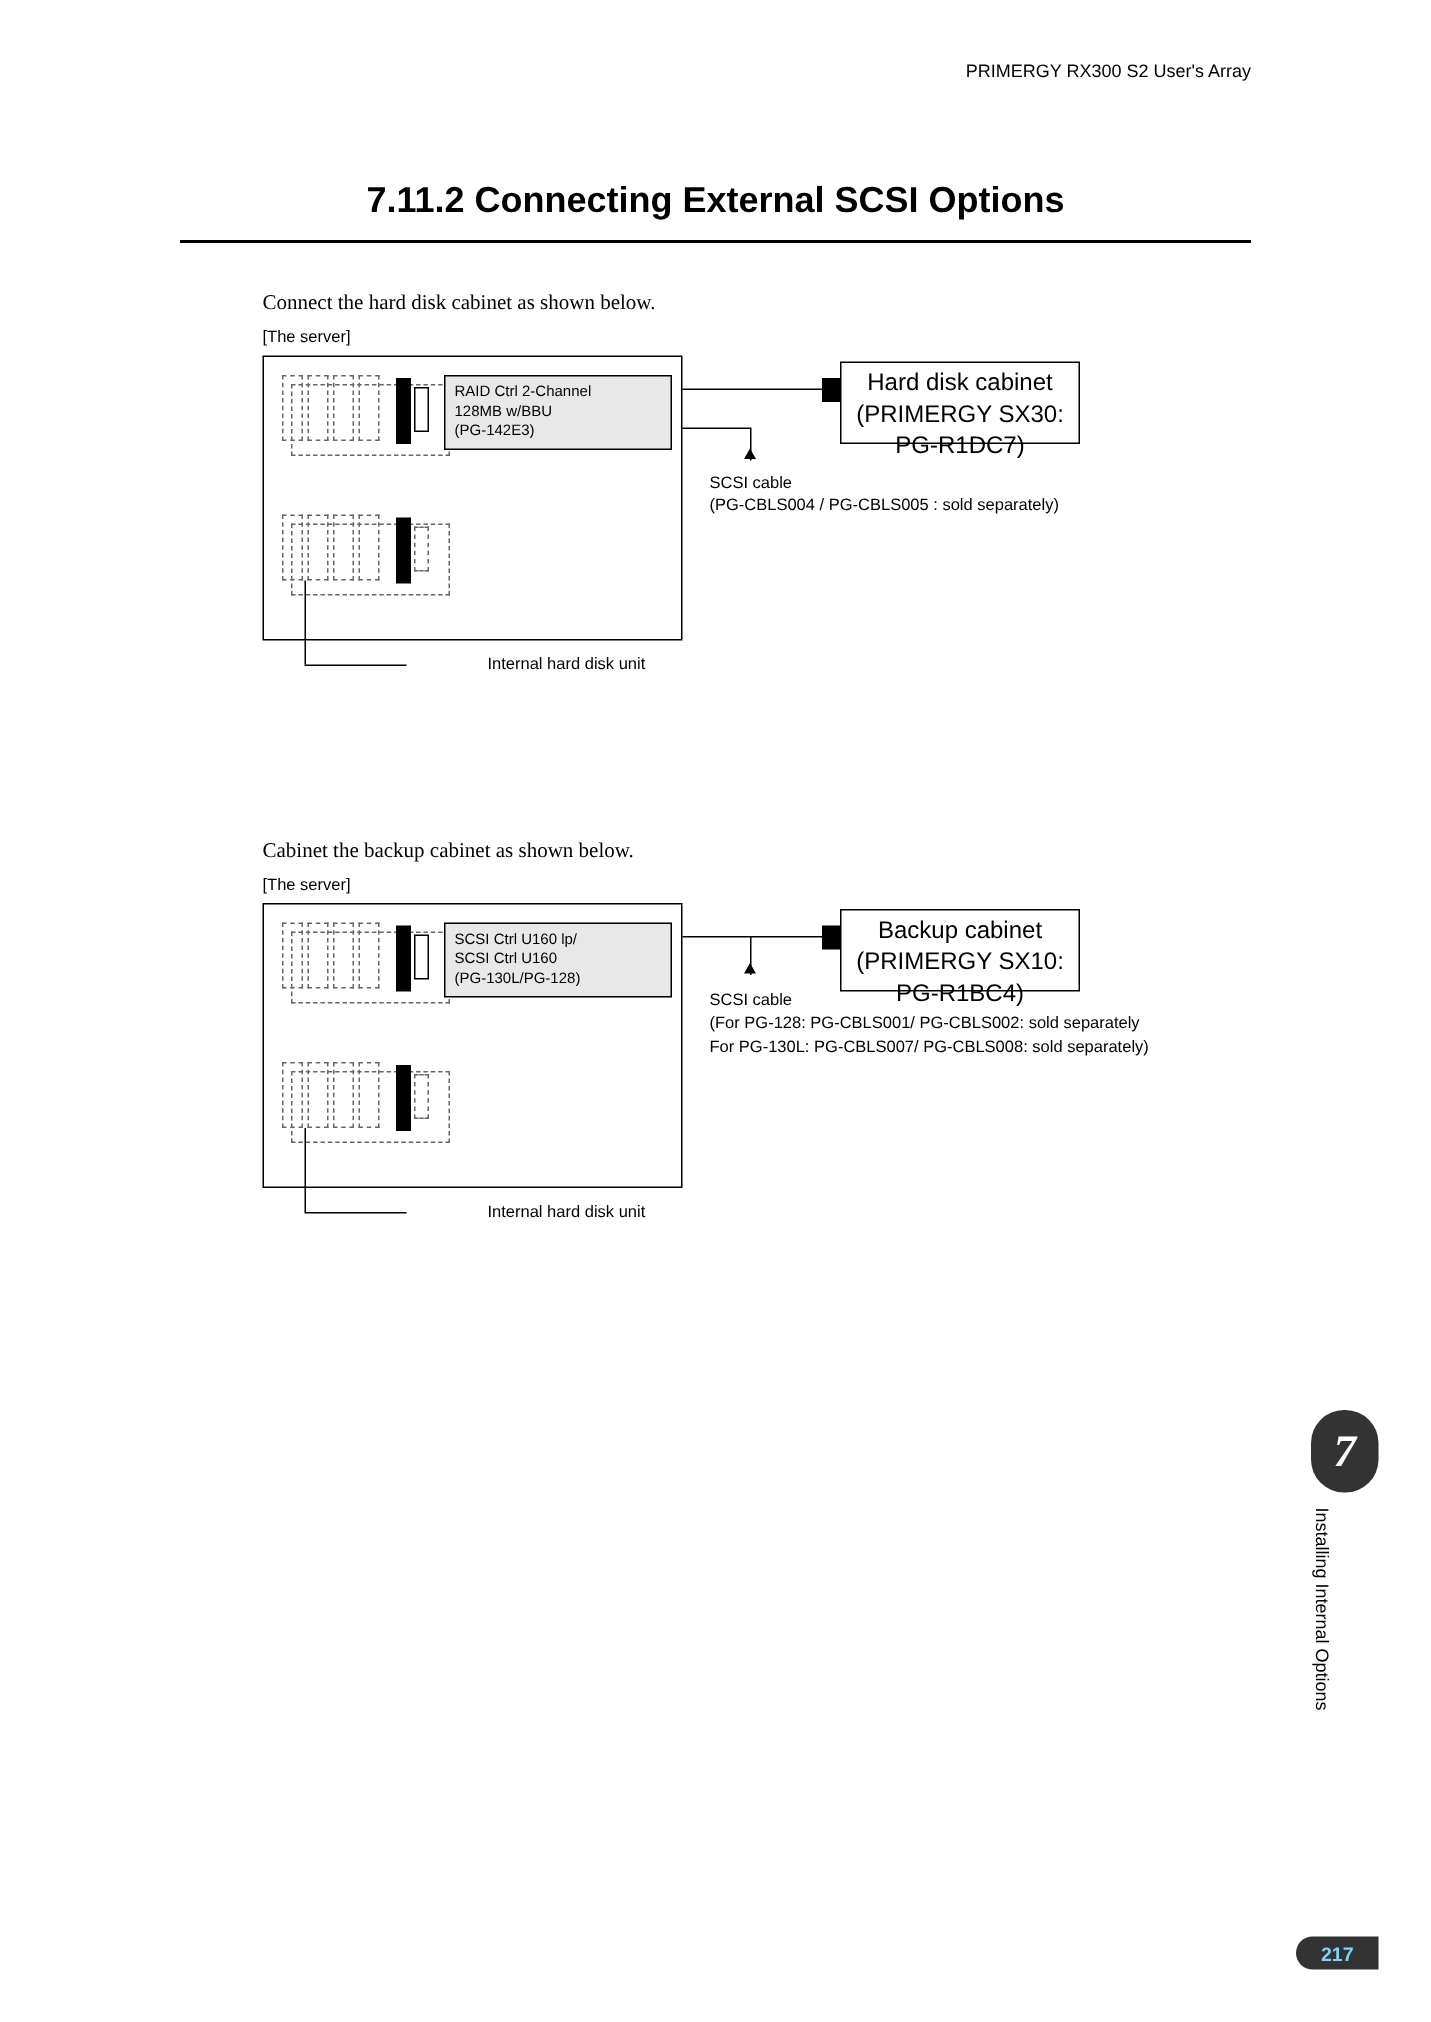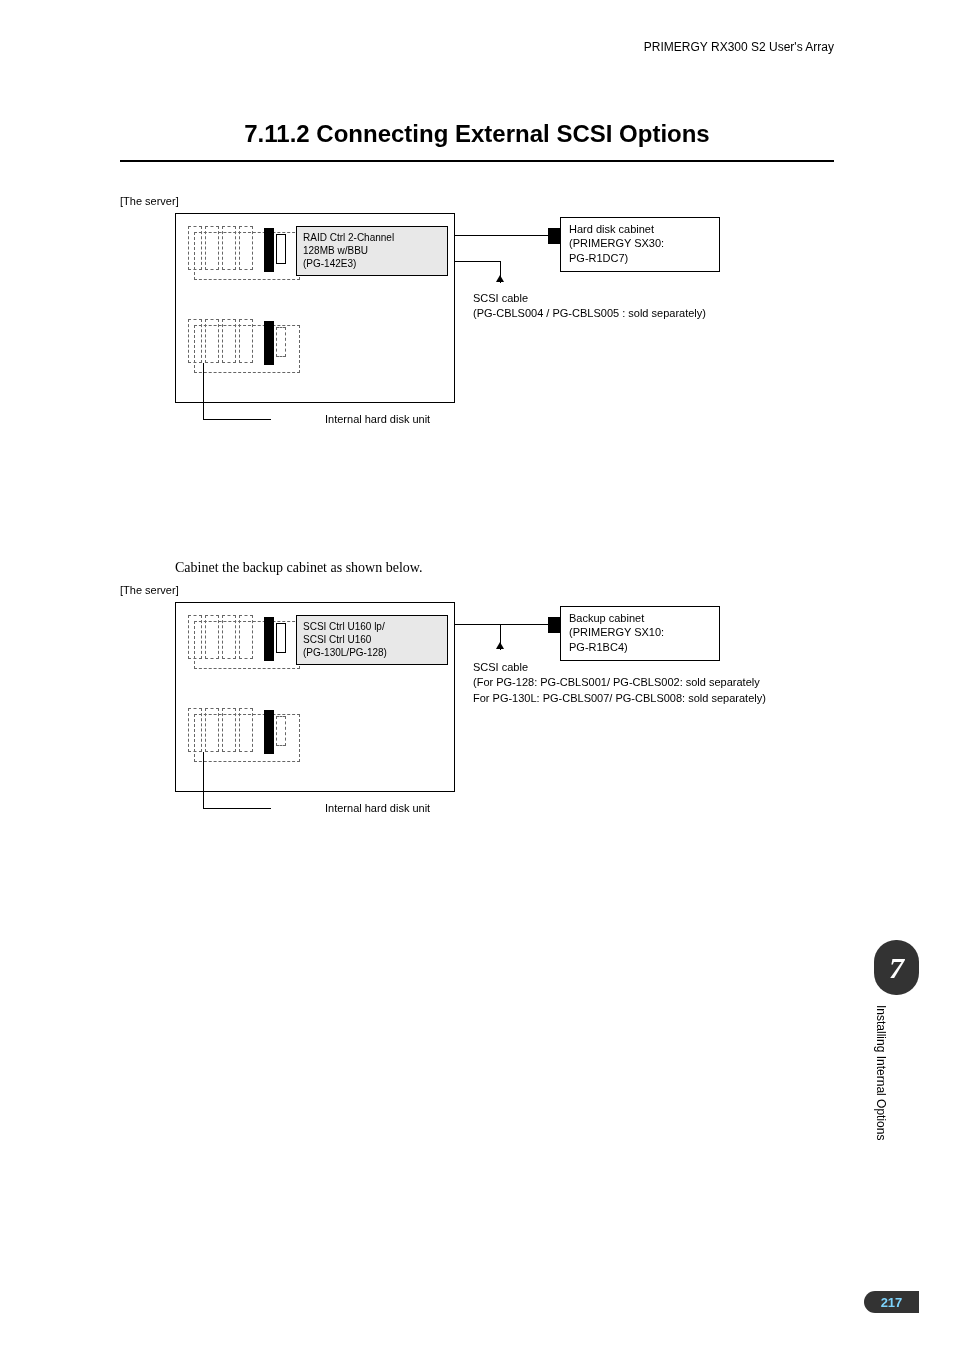--- a/index.html
+++ b/index.html
@@ -60,20 +60,21 @@
       flex-shrink: 0;
     }
     .sub-text {
       font-family: "Times New Roman", Times, serif;
       font-size: 14px;
       margin-left: 55px;
       margin-bottom: 8px;
     }
     .diagram-label {
       font-size: 11px;
+      margin-left: 55px;
       margin-bottom: 6px;
     }
     .diagram-area {
       margin-left: 55px;
       position: relative;
       height: 230px;
     }
     .server-box {
       position: absolute;
       left: 0;
@@ -179,23 +180,24 @@
       height: 16px;
       background: #000;
     }
     .cabinet-box {
       position: absolute;
       left: 385px;
       top: 4px;
       width: 160px;
       height: 55px;
       border: 1px solid #000;
-      font-size: 11px;
+      font-size: 16px;
       padding: 4px 8px;
       line-height: 1.3;
+      text-align: center;
     }
     .arrow-up {
       position: absolute;
       left: 321px;
       top: 62px;
       width: 0;
       height: 0;
       border-left: 4px solid transparent;
       border-right: 4px solid transparent;
       border-bottom: 7px solid #000;
@@ -277,20 +279,21 @@
 <body>
 
 <div class="header">PRIMERGY RX300 S2 User's Array</div>
 
 <div class="section-title">
   <span>7.11.2</span>
   <span>Connecting External SCSI Options</span>
 </div>
 
 <div class="subsection-1">
+  <div class="sub-text">Connect the hard disk cabinet as shown below.</div>
   <div class="diagram-label">[The server]</div>
   <div class="diagram-area">
     <div class="server-box">
       <div class="slot-group top">
         <div class="dash-box"></div>
         <div class="disks">
           <div class="disk"></div>
             <div class="disk"></div>
             <div class="disk"></div>
             <div class="disk"></div>

